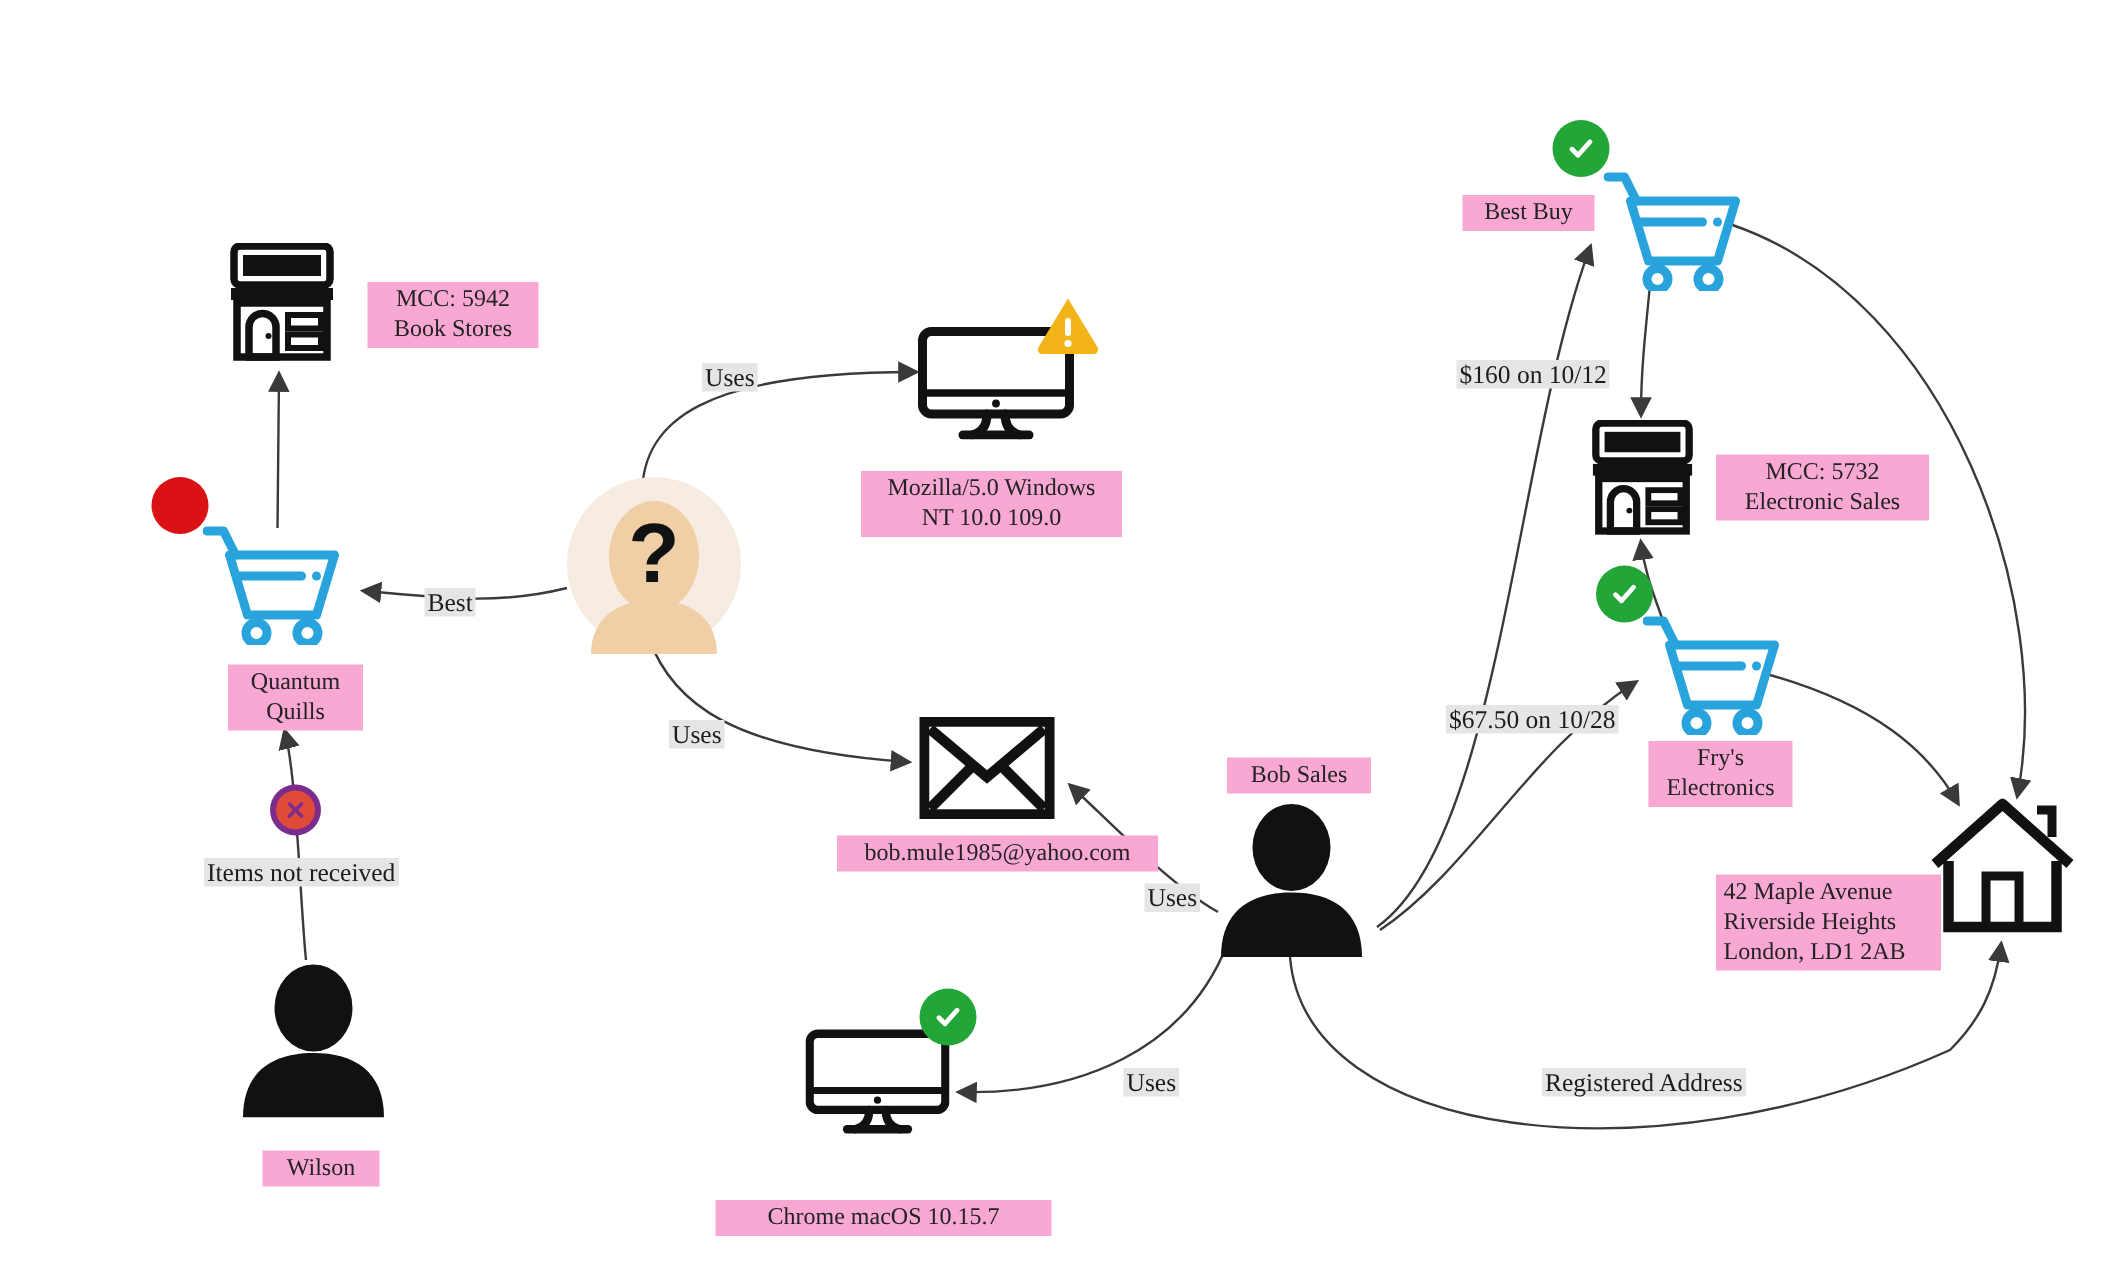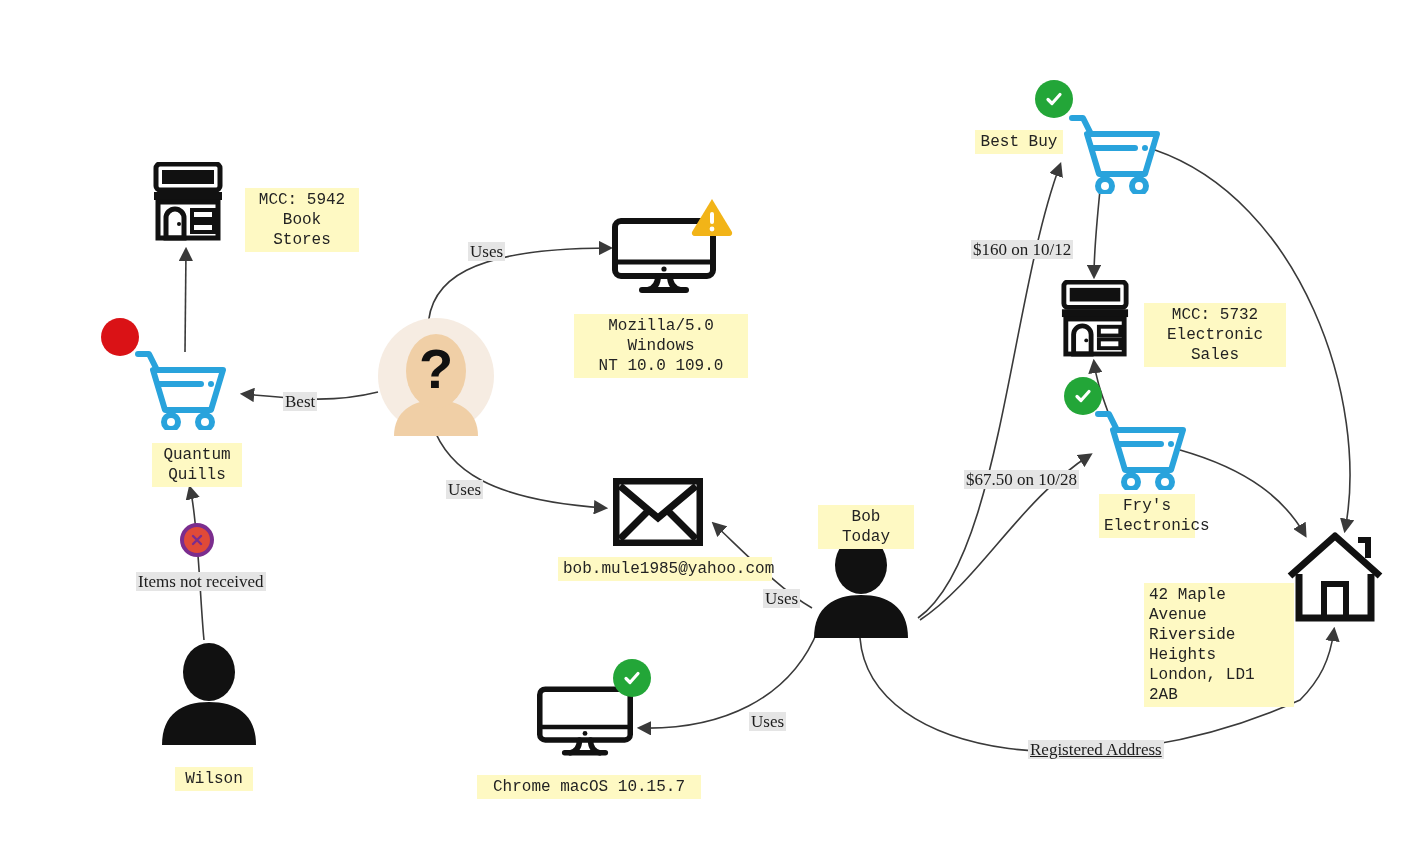--- a/index.html
+++ b/index.html
@@ -1,22 +1,22 @@
 <!DOCTYPE html>
 <html><head>
 <meta charset="utf-8">
 <style>
   html,body{margin:0;padding:0;background:#ffffff;}
   body{width:1418px;height:845px;overflow:hidden;
        font-family:"Liberation Sans",sans-serif;}
   #canvas{position:relative;width:1418px;height:845px;background:#fff;}
   svg.edges{position:absolute;left:0;top:0;width:1418px;height:845px;overflow:visible;}
   .node{position:absolute;}
-  .nlabel{position:absolute;background:#fef9c3;color:#232323;
-          font-family:Liberation Mono, monospace;font-size:16px;
+  .nlabel{position:absolute;background:#f9a8d4;color:#232323;
+          font-family:Liberation Serif, serif;font-size:16px;
           line-height:20px;text-align:center;padding:2px 5px;white-space:pre-line;}
   .elabel{position:absolute;background:#e5e5e5;color:#1c1c1c;
           font-family:"Liberation Serif",serif;font-size:17px;
           line-height:19px;white-space:nowrap;padding:0 2px;}
   .badge{position:absolute;border-radius:50%;display:flex;
          align-items:center;justify-content:center;}
   .badge-green{background:#23a638;width:38px;height:38px;}
   .badge-red{background:#da1216;width:38px;height:38px;}
   .badge-x{background:#7b2d8e;width:34px;height:34px;}
   .badge-x .inner{width:26px;height:26px;border-radius:50%;
@@ -66,21 +66,21 @@
   </svg>
 
   <div class="elabel" style="left:283px;top:392px;">Best</div>
   <div class="elabel" style="left:136px;top:572px;">Items not received</div>
   <div class="elabel" style="left:468px;top:242px;">Uses</div>
   <div class="elabel" style="left:446px;top:480px;">Uses</div>
   <div class="elabel" style="left:763px;top:589px;">Uses</div>
   <div class="elabel" style="left:749px;top:712px;">Uses</div>
   <div class="elabel" style="left:971px;top:240px;">$160 on 10/12</div>
   <div class="elabel" style="left:964px;top:470px;">$67.50 on 10/28</div>
-  <div class="elabel" style="left:1028px;top:740px;text-decoration:underline;">Registered Address</div>
+  <div class="elabel" style="left:1028px;top:712px;">Registered Address</div>
 
   <div class="node" style="left:152px;top:162px;">
     <svg width="72" height="80" viewBox="0 0 72 80">
       <rect x="4" y="2" width="64" height="26" rx="4" fill="none" stroke="#111" stroke-width="5"></rect>
       <rect x="10" y="8" width="52" height="14" fill="#111"></rect>
       <rect x="2" y="30" width="68" height="8" fill="#111"></rect>
       <rect x="6" y="40" width="60" height="36" fill="none" stroke="#111" stroke-width="5"></rect>
       <path d="M14,76 L14,56 a9,9 0 0 1 18,0 L32,76 z" fill="none" stroke="#111" stroke-width="5"></path>
       <circle cx="27" cy="62" r="2" fill="#111"></circle>
       <rect x="40" y="48" width="22" height="9" fill="none" stroke="#111" stroke-width="4"></rect>
@@ -166,29 +166,29 @@
       <circle cx="52" cy="51" r="2.6" fill="#111"></circle>
       <path d="M36,72 C44,70 46,64 46,58 M68,72 C60,70 58,64 58,58" fill="none" stroke="#111" stroke-width="6" stroke-linecap="round"></path>
       <path d="M30,72 L74,72" stroke="#111" stroke-width="6" stroke-linecap="round"></path>
     </svg>
   </div>
   <div class="badge badge-green" style="left:613px;top:659px;">
     <svg width="20" height="20" viewBox="0 0 20 20">
       <path d="M4,10.5 L8,14.5 L16,5.5" fill="none" stroke="#fff" stroke-width="3.2" stroke-linecap="round" stroke-linejoin="round"></path>
     </svg>
   </div>
-  <div class="nlabel" style="left:477px;top:775px;width:214px;">Chrome macOS 10.15.7</div>
+  <div class="nlabel" style="left:477px;top:800px;width:214px;">Chrome macOS 10.15.7</div>
 
   <div class="node" style="left:812px;top:533px;">
     <svg width="98" height="105" viewBox="0 0 98 105">
       <ellipse cx="49" cy="32" rx="26" ry="29" fill="#111"></ellipse>
       <path d="M2,105 C2,74 22,62 49,62 C76,62 96,74 96,105 z" fill="#111"></path>
     </svg>
   </div>
-  <div class="nlabel" style="left:818px;top:505px;width:86px;">Bob Today</div>
+  <div class="nlabel" style="left:818px;top:505px;width:86px;">Bob Sales</div>
 
   <div class="node" style="left:1069px;top:112px;">
     <svg width="92" height="82" viewBox="0 0 92 82">
       <g fill="none" stroke="#29a3dc" stroke-width="6" stroke-linecap="round" stroke-linejoin="round">
         <path d="M3,6 L14,6 L22,22"></path>
         <path d="M18,22 L88,22 L76,62 L30,62 z"></path>
         <path d="M24,36 L66,36"></path>
         <circle cx="36" cy="74" r="7"></circle>
         <circle cx="70" cy="74" r="7"></circle>
       </g>

